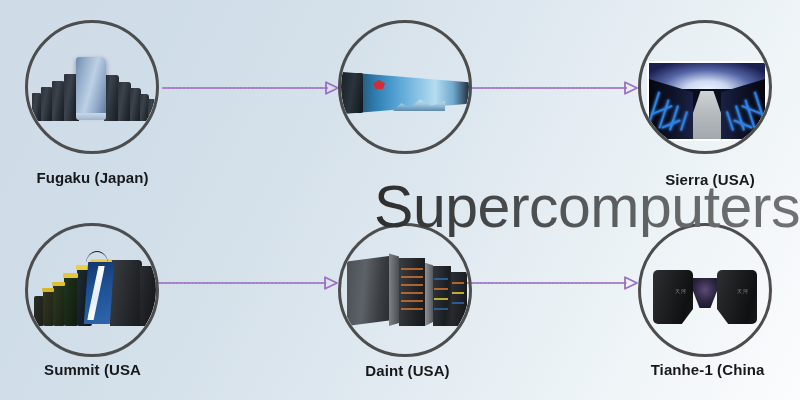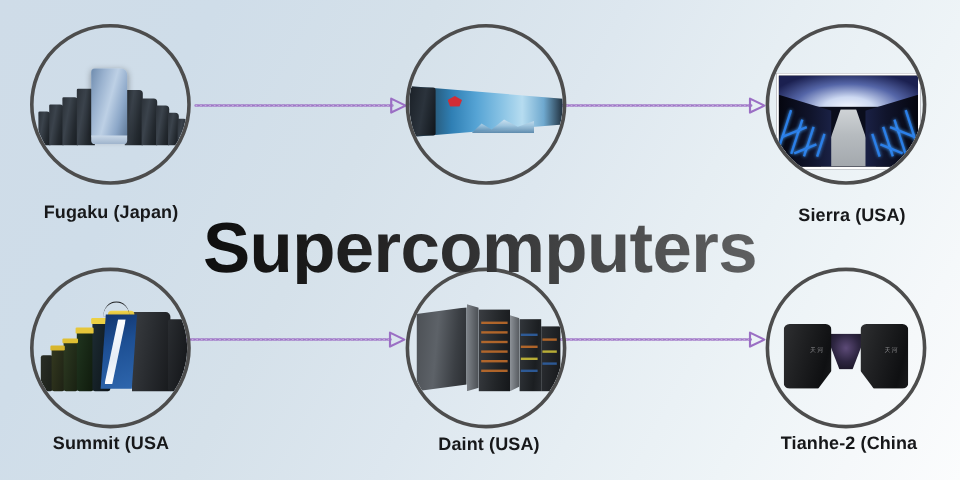--- a/index.html
+++ b/index.html
@@ -61,23 +61,23 @@
     pointer-events: none;
   }
   .arrow svg { display: block; overflow: visible; }
 
   
   #title {
     position: absolute;
     left: 0;
     right: 0;
     top: 178px;
-    text-align: center;
+    text-align: right;
     font-size: 59px;
-    font-weight: bold;
+    font-weight: normal;
     letter-spacing: -0.5px;
     line-height: 1;
     background-image: linear-gradient(90deg,
         #050505 0%,
         #0b0b0b 18%,
         #1c1c1c 34%,
         #2f2f30 48%,
         #444546 60%,
         #565758 72%,
         #656667 84%,
@@ -343,17 +343,17 @@
     <div class="node-art">
       <div class="th-mid"></div>
       <div class="th-block th-left">
         <div class="th-glyph" style="left:22px; top:18px;">天河</div>
       </div>
       <div class="th-block th-right">
         <div class="th-glyph" style="right:8px; top:18px;">天河</div>
       </div>
     </div>
   </div>
-  <div class="node-label" style="left:615px; top:362px; width:185px;">Tianhe-2 (China</div>
+  <div class="node-label" style="left:615px; top:362px; width:185px;">Tianhe-1 (China</div>
 
   <div id="title">Supercomputers</div>
 
 </div>
 
 </body></html>

